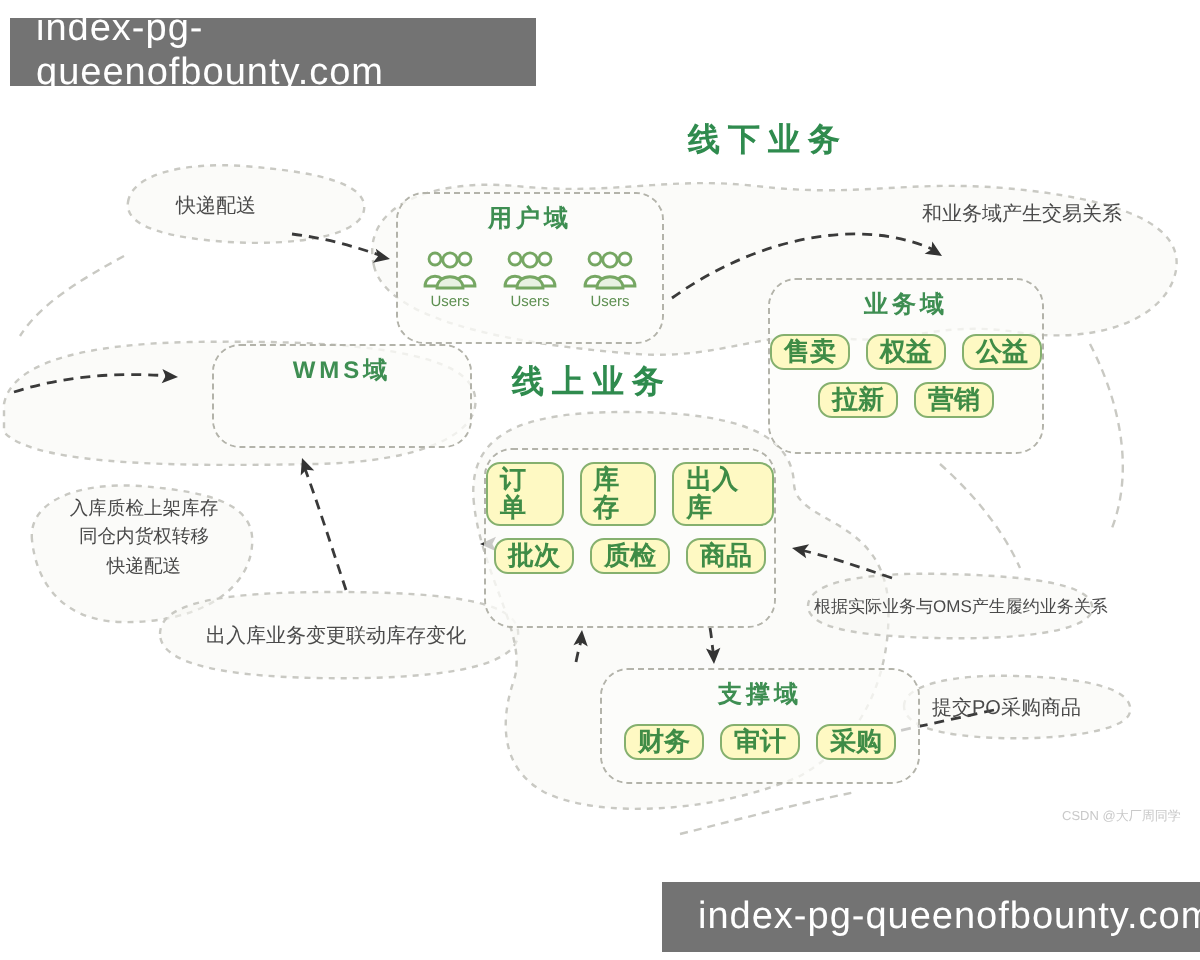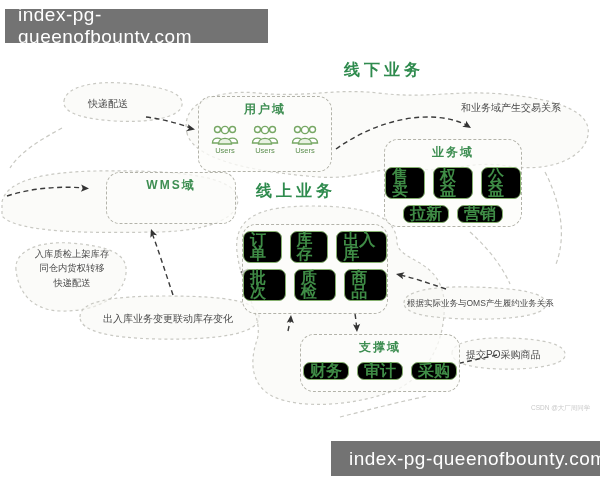--- a/index.html
+++ b/index.html
@@ -6,21 +6,21 @@
   .canvas{position:relative;width:600px;height:480px;background:#ffffff;overflow:hidden;
           font-family:"Liberation Sans","DejaVu Sans",sans-serif;}
   svg.layer{position:absolute;left:0;top:0;width:600px;height:480px;}
   .big-title{position:absolute;color:#2f8b4e;font-weight:bold;font-size:16px;letter-spacing:4px;}
   .domain-box{position:absolute;border:1.6px dashed #b3b3aa;border-radius:14px;
               background:rgba(252,252,249,0.75);box-sizing:border-box;}
   .domain-title{color:#3e8e52;font-weight:bold;font-size:12px;text-align:center;
                 letter-spacing:2px;margin-top:4px;}
   .chip-row{display:flex;justify-content:center;gap:8px;margin-top:6px;}
   .chip{display:inline-block;border:1.4px solid #85b06e;border-radius:7px;padding:1px 6px;
-        color:#3f8c46;font-size:16px;font-weight:bold;background:#000000;line-height:14px;}
+        color:#3f8c46;font-size:13px;font-weight:bold;background:#fef9c3;line-height:14px;}
   .users-row{display:flex;justify-content:space-around;align-items:flex-end;margin-top:5px;padding:0 6px;}
   .user-group{display:flex;flex-direction:column;align-items:center;justify-content:center;}
   .users-label{font-size:7.5px;color:#5d8f50;margin-top:1px;}
   .note{position:absolute;color:#4a4a4a;font-size:10px;line-height:1.55;}
   .note.center{text-align:center;}
   .wm{position:absolute;background:#737373;color:#ffffff;font-size:19px;
       display:flex;align-items:center;letter-spacing:0.5px;}
   .credit{position:absolute;color:#c9c9c9;font-size:6.5px;}
 </style>
 </head>

